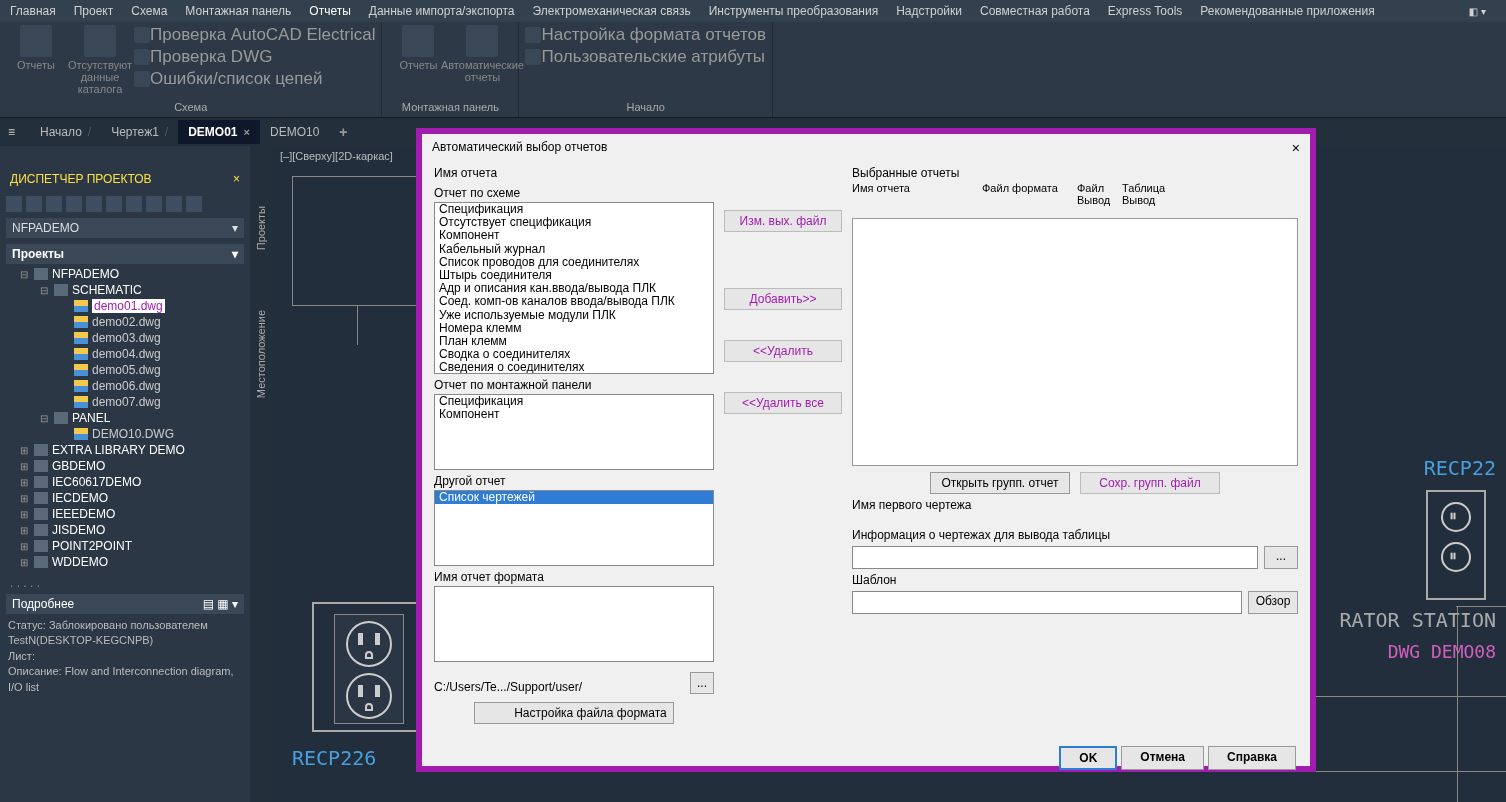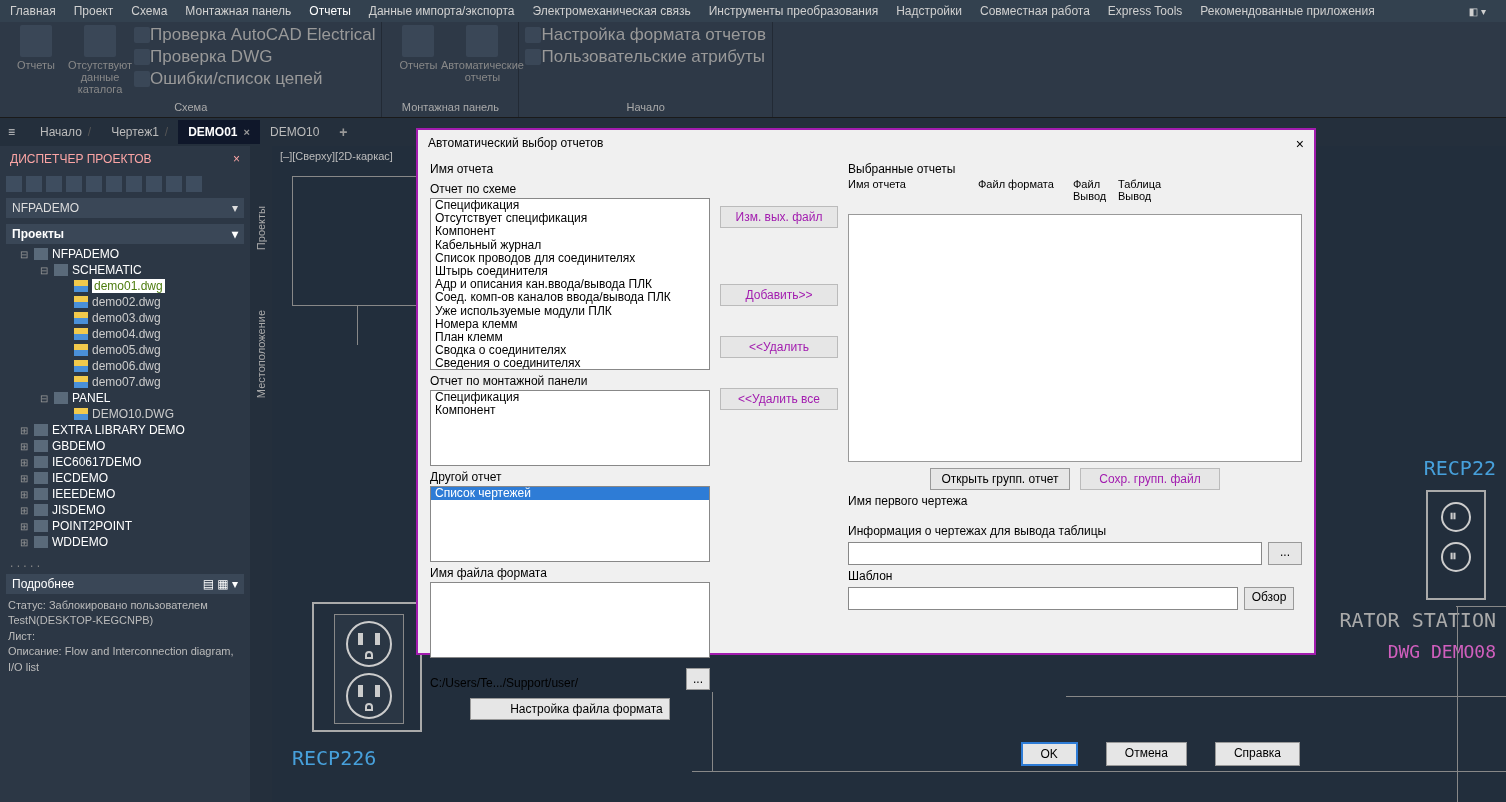--- a/index.html
+++ b/index.html
@@ -27,34 +27,34 @@
 .doc-tabs .hamburger { width:16px; margin-right:6px; color:#ccc;}
 .doc-tab { padding: 5px 10px; color:#bbb; font-size:12px; cursor:pointer; display:flex; align-items:center; gap:6px;}
 .doc-tab .sep { color:#555;}
 .doc-tab.selected { background:#0f172a; color:#fff; font-weight:bold;}
 .doc-tab .close { color:#999; font-size:11px;}
 .doc-tab.plus { font-size:14px; font-weight:bold; color:#999;}
 
 
 .main { display:flex; height: calc(100% - 146px); }
 .leftpanel { width: 250px; background:#2c3745; display:flex; flex-direction:column; }
-.lp-title { padding:6px 10px; font-size:12px; color:#fca5a5; display:flex; justify-content:space-between;}
+.lp-title { padding:6px 10px; font-size:12px; color:#fde047; display:flex; justify-content:space-between;margin-top:20px;}
 .lp-toolbar { display:flex; gap:4px; padding:4px 6px; }
 .lp-toolbar .tb { width:16px; height:16px; background:#3e4d5f;}
 .lp-combo { margin:2px 6px; background:#3a4757; padding:3px 6px; color:#ddd; display:flex; justify-content:space-between;}
 .lp-section { margin:4px 6px 0; background:#3a4757; padding:3px 6px; color:#fff; font-weight:bold; display:flex; justify-content:space-between; cursor:pointer;}
 .tree { flex:0 0 auto; padding:2px 0 2px 6px; overflow:auto; max-height: 400px;}
 .tree-row { display:flex; align-items:center; gap:4px; padding:1px 0; font-size:12px; color:#ccc; white-space:nowrap; cursor:pointer;}
 .tree-row .exp { width:10px; color:#999; font-size:10px;}
 .tree-row .fico { width:14px; height:12px; background:#5a6a7a; }
 .tree-row.fold { color:#fff;}
 .tree-row.lvl1 { padding-left:14px;}
 .tree-row.lvl2 { padding-left:34px;}
 .tree-row.lvl3 { padding-left:54px;}
-.tree-row.selected span.label { background:#fff; color:#4d7c0f; padding:0 2px;text-align:right;}
+.tree-row.selected span.label { background:#fff; color:#a21caf; padding:0 2px;text-align:right;}
 .tree-row.dwg .fico { background: linear-gradient(to bottom, #f2c94c 50%, #4a90d9 50%); }
 .lp-dots { padding:4px 10px; color:#888;}
 .lp-details-title { margin:0 6px; background:#3a4757; padding:3px 6px; color:#fff; display:flex; justify-content:space-between;}
 .lp-details { padding:4px 8px; color:#bbb; font-size:11px; line-height:1.4; }
 
 
 .side-tabs { width: 22px; background:#242f3c; display:flex; flex-direction:column; align-items:center; padding-top:60px; gap:60px;}
 .side-tabs div { writing-mode: vertical-rl; transform: rotate(180deg); font-size:11px; color:#aaa; }
 
 
@@ -78,21 +78,21 @@
 .canvas .opstation { position:absolute; bottom:170px; right:10px; color:#aaa; font:20px monospace;}
 .canvas .dwgdemo { position:absolute; bottom:140px; right:10px; color:#d15fbe; font:18px monospace;}
 .canvas .wline { position:absolute; background:#888;}
 .wl1{right:0; top:460px; width:50px; height:1px;}
 .wl2{right:48px; top:460px; width:1px; height:236px;}
 .wl3{bottom:105px; right:0; width:440px; height:1px;}
 .wl4{bottom:30px; left:420px; width:900px; height:1px;}
 .wl5{bottom:30px; left:440px; width:1px; height:80px;}
 
 
-.dialog { position:absolute; top:128px; left:416px; width:900px; height:527px; background:#f0f0f0; border:2px solid #a21caf; color:#000; font-size:12px; }
+.dialog { position:absolute; top:128px; left:416px; width:900px; height:644px; background:#f0f0f0; border:6px solid #a21caf; color:#000; font-size:12px; }
 .dlg-title { padding:6px 10px; display:flex; justify-content:space-between; font-size:12px;}
 .dlg-title .x { font-size:14px; cursor:pointer;}
 .dlg-body { display:flex; padding: 0 12px; gap: 10px; height: 576px;}
 .col-left { width: 280px; display:flex; flex-direction:column;}
 .col-mid { width: 118px; display:flex; flex-direction:column; padding-top: 48px; gap:6px;}
 .col-right { flex:1; display:flex; flex-direction:column;}
 .lbl { font-size:12px; margin:4px 0 2px;}
 .listbox { background:#fff; border:1px solid #888; overflow-y:scroll; }
 .listbox.h170 { height: 172px; }
 .listbox.h70 { height: 76px; overflow:hidden;}
@@ -105,21 +105,21 @@
 .selected-table { flex:1; background:#fff; border:1px solid #999; position:relative; margin-top:2px;}
 .table-hdr { position:absolute; top:-34px; left:0; right:0; display:flex; font-size:11px;}
 .th { white-space:pre-line; line-height:1.1;}
 .th1{width:130px;} .th2{width:95px;} .th3{width:45px;} .th4{width:50px;}
 .row-btns { display:flex; gap:10px; justify-content:center; margin-top:6px;}
 .fldrow { display:flex; gap:6px; margin-top:2px;}
 .fldrow input { flex:1; border:1px solid #888; padding:3px;}
 .fldrow .btn { width:34px; padding:2px 0;}
 .pathrow { display:flex; gap:6px; align-items:flex-end;}
 .pathrow .path { flex:1;}
-.dlg-footer { display:flex; justify-content:flex-end; gap:28px; padding: 8px 14px 10px;}
+.dlg-footer { display:flex; justify-content:flex-end; gap:4px; padding: 8px 14px 10px; font-weight: bold;}
 .dlg-footer .btn { padding:3px 18px;}
 .spacer-mid { height: 44px;}
 </style>
 </head>
 <body>
 
 <div class="menubar" id="menubar">
     <span>Главная</span>
     <span>Проект</span>
     <span>Схема</span>
@@ -408,21 +408,21 @@
         </div>
       <div class="lbl">Отчет по монтажной панели</div>
       <div class="listbox h70" id="panel-list">
           <div class="li">Спецификация</div>
           <div class="li">Компонент</div>
         </div>
       <div class="lbl">Другой отчет</div>
       <div class="listbox h56" id="other-list">
           <div class="li sel">Список чертежей</div>
         </div>
-      <div class="lbl">Имя файла формата</div>
+      <div class="lbl">Имя отчет формата</div>
       <div class="listbox h56"></div>
       <div class="pathrow" style="margin-top:10px;">
         <span class="path">C:/Users/Te.../Support/user/</span>
         <span class="btn" style="width:24px;">...</span>
       </div>
       <div style="display:flex; justify-content:center; margin-top:8px;">
         <span class="btn" style="width:200px;padding-left:37px;">Настройка файла формата</span>
       </div>
     </div>
 

